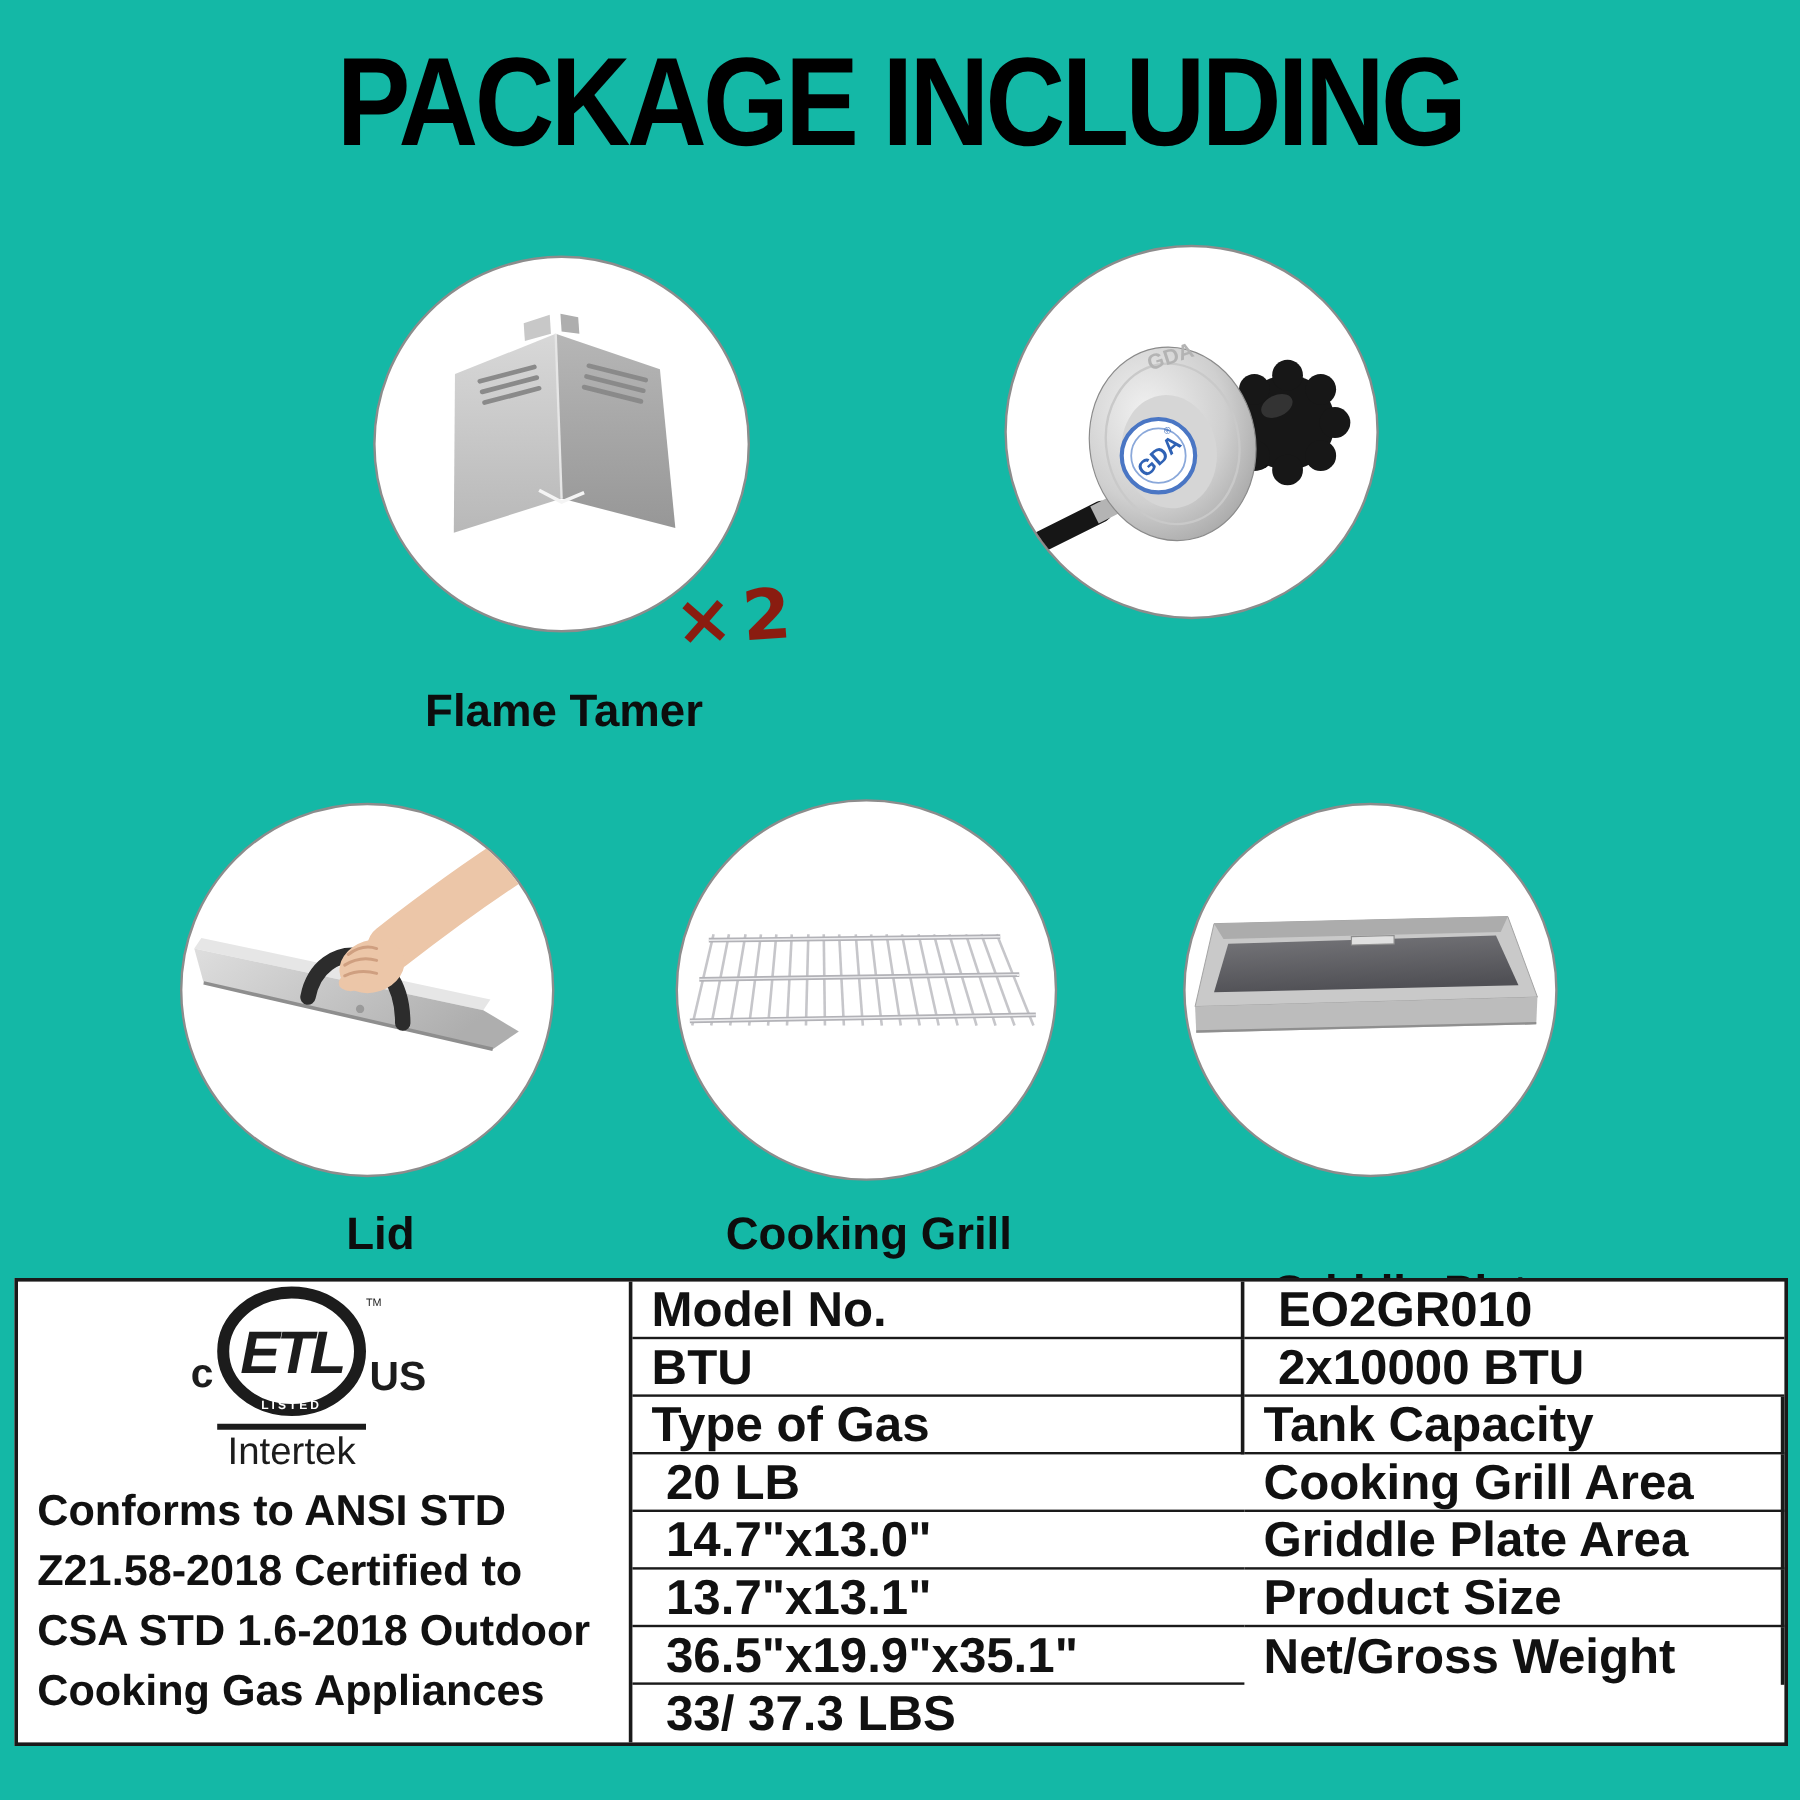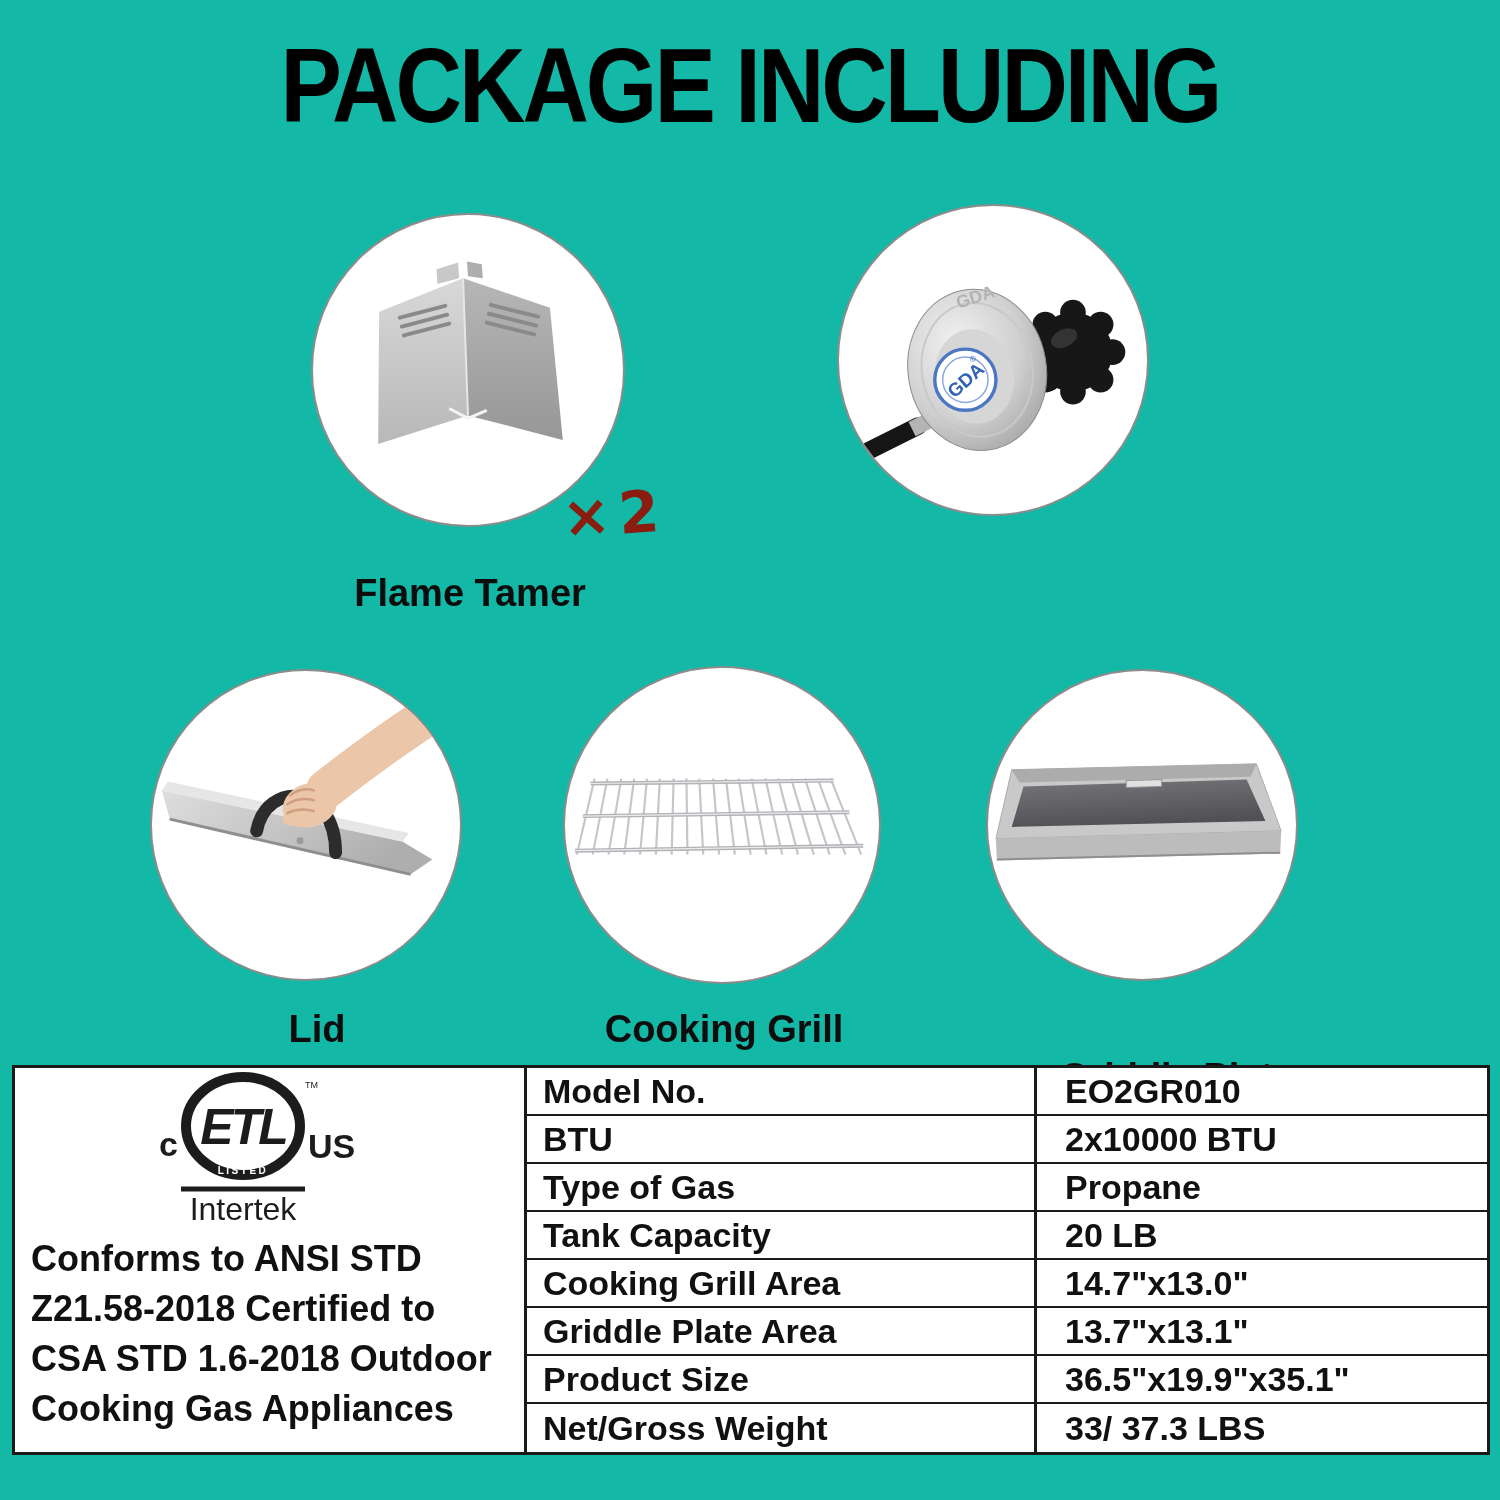--- a/index.html
+++ b/index.html
@@ -27,21 +27,21 @@
     color: #8a1c10; transform: rotate(-4deg); letter-spacing: 8px;
     font-family: "DejaVu Sans", sans-serif;
   }
   .spec {
     position: absolute; left: 12px; top: 1065px; width: 1478px; height: 390px;
     border: 3px solid #1a1a1a; background: #fff;
     display: grid; grid-template-columns: 512px 510px auto; grid-auto-rows: 1fr;
   }
   .cert-cell { grid-row: 1 / span 8; border-right: 3px solid #1a1a1a; position: relative; }
   .spec-label, .spec-value {
-    display: flex; align-items: center; font-weight: bold; font-size: 34px;
+    display: flex; align-items: center; font-weight: bold; font-size: 41px;
     border-bottom: 2px solid #1a1a1a; white-space: nowrap; overflow: hidden;
   }
   .spec-label { border-right: 3px solid #1a1a1a; padding-left: 16px; }
   .spec-value { padding-left: 28px; }
   .row-last { border-bottom: none; }
   .etl-logo { position: absolute; left: 108px; top: 2px; }
   .cert-text {
     position: absolute; left: 16px; top: 166px; right: 6px;
     font-weight: bold; font-size: 36px; line-height: 50px; color: #111;
     white-space: nowrap;
@@ -236,21 +236,20 @@
       </div>
     </div>
 
     <div class="spec-label">Model No.</div>
     <div class="spec-value">EO2GR010</div>
 
     <div class="spec-label">BTU</div>
     <div class="spec-value">2x10000 BTU</div>
 
     <div class="spec-label">Type of Gas</div>
-    <div class="spec-value">Propane</div>
 
     <div class="spec-label">Tank Capacity</div>
     <div class="spec-value">20 LB</div>
 
     <div class="spec-label">Cooking Grill Area</div>
     <div class="spec-value">14.7"x13.0"</div>
 
     <div class="spec-label">Griddle Plate Area</div>
     <div class="spec-value">13.7"x13.1"</div>
 

